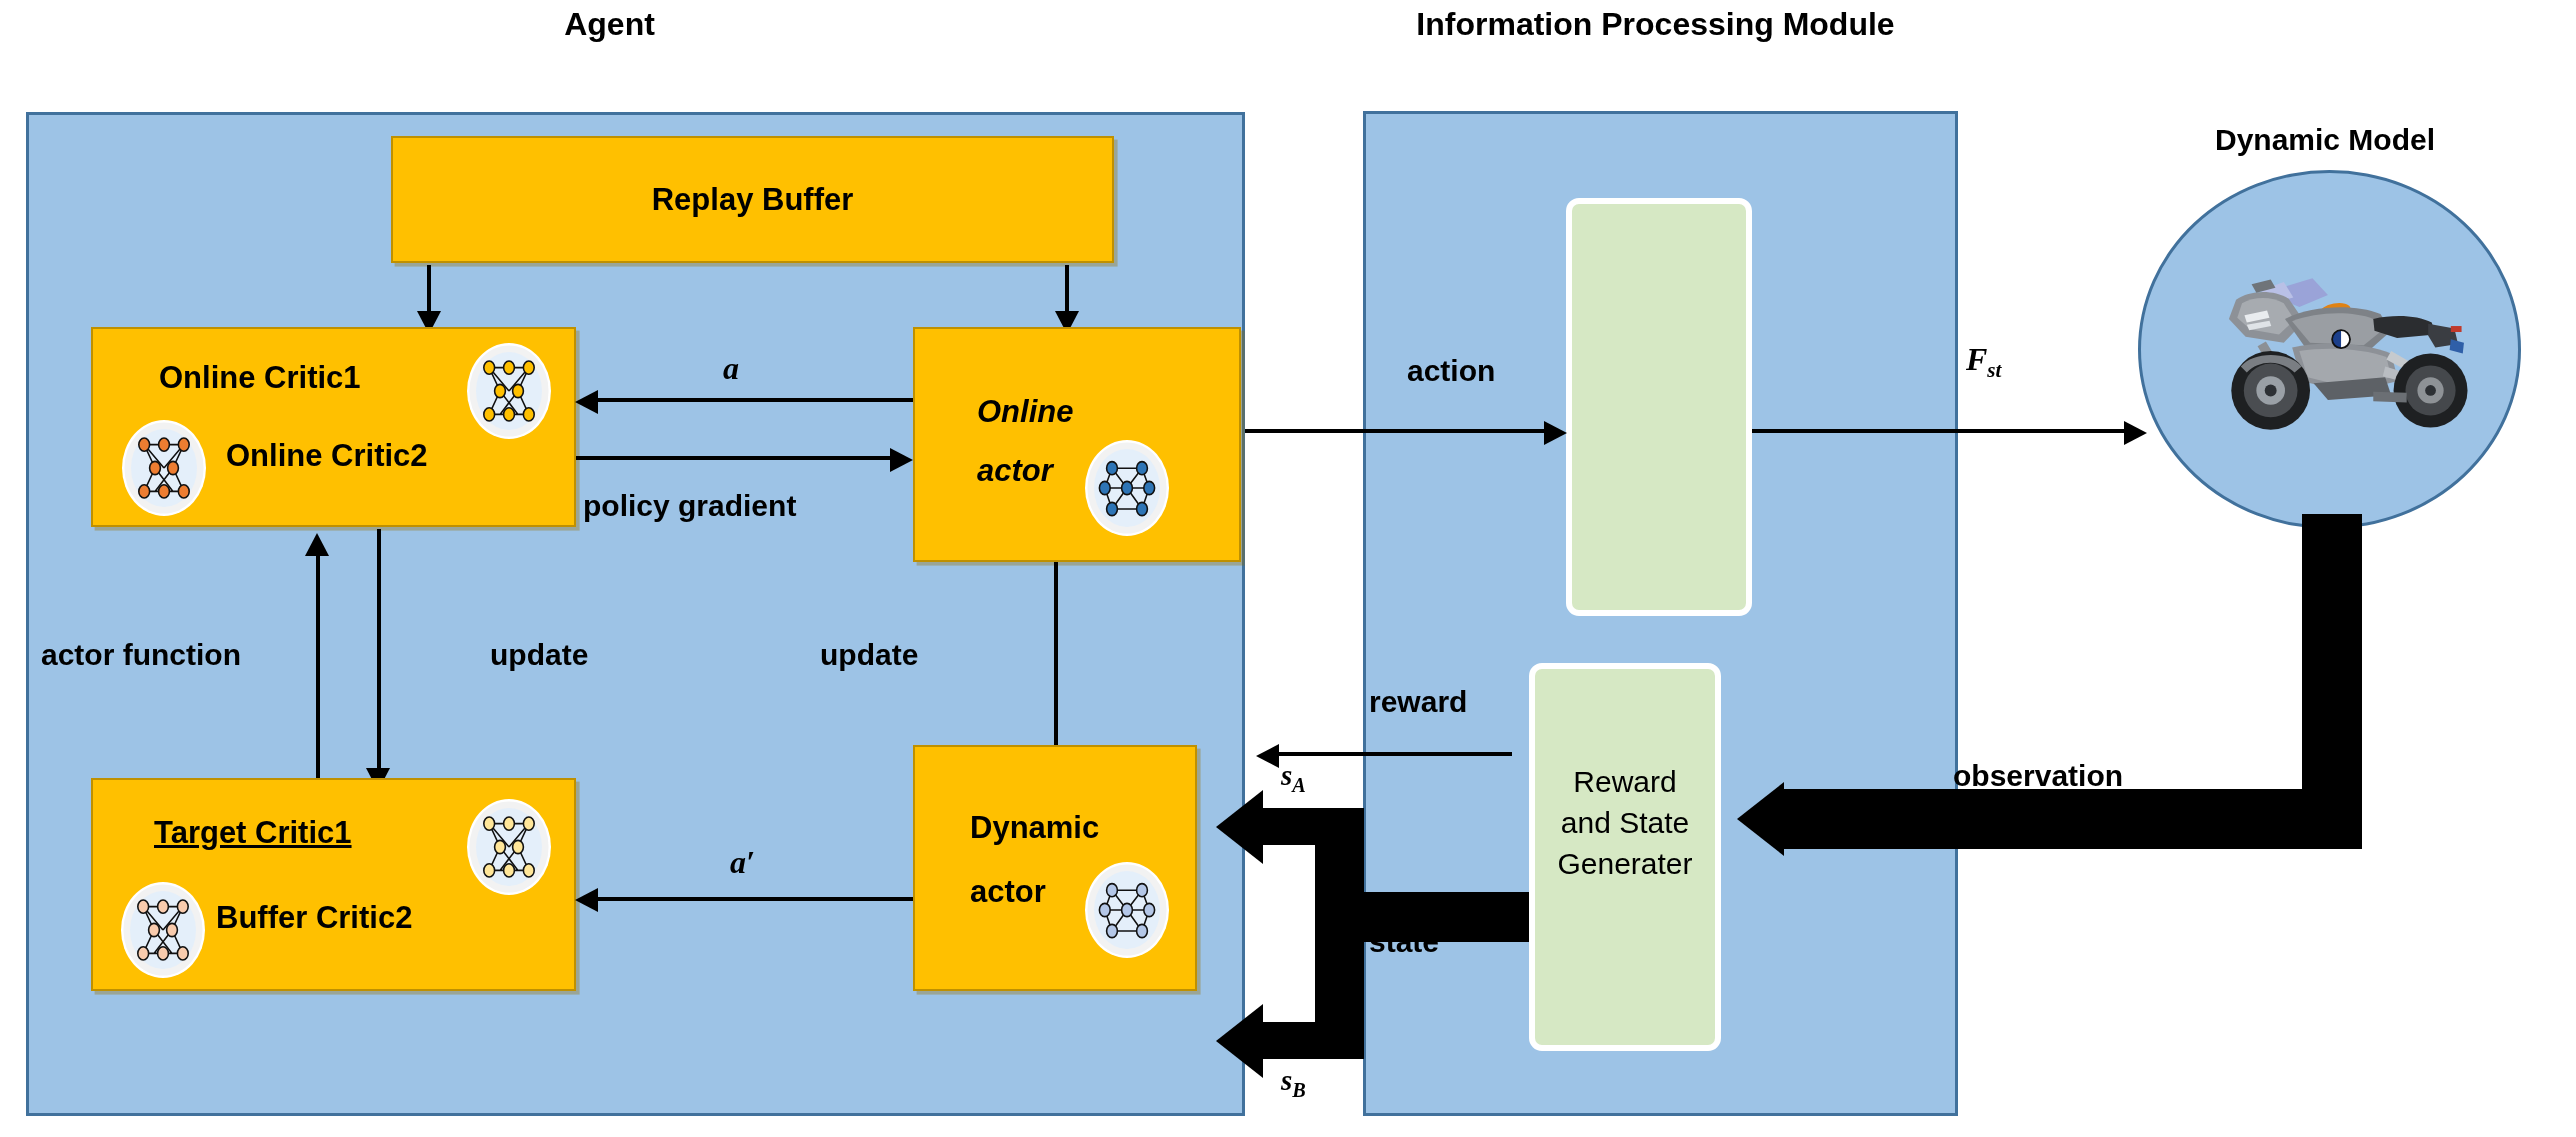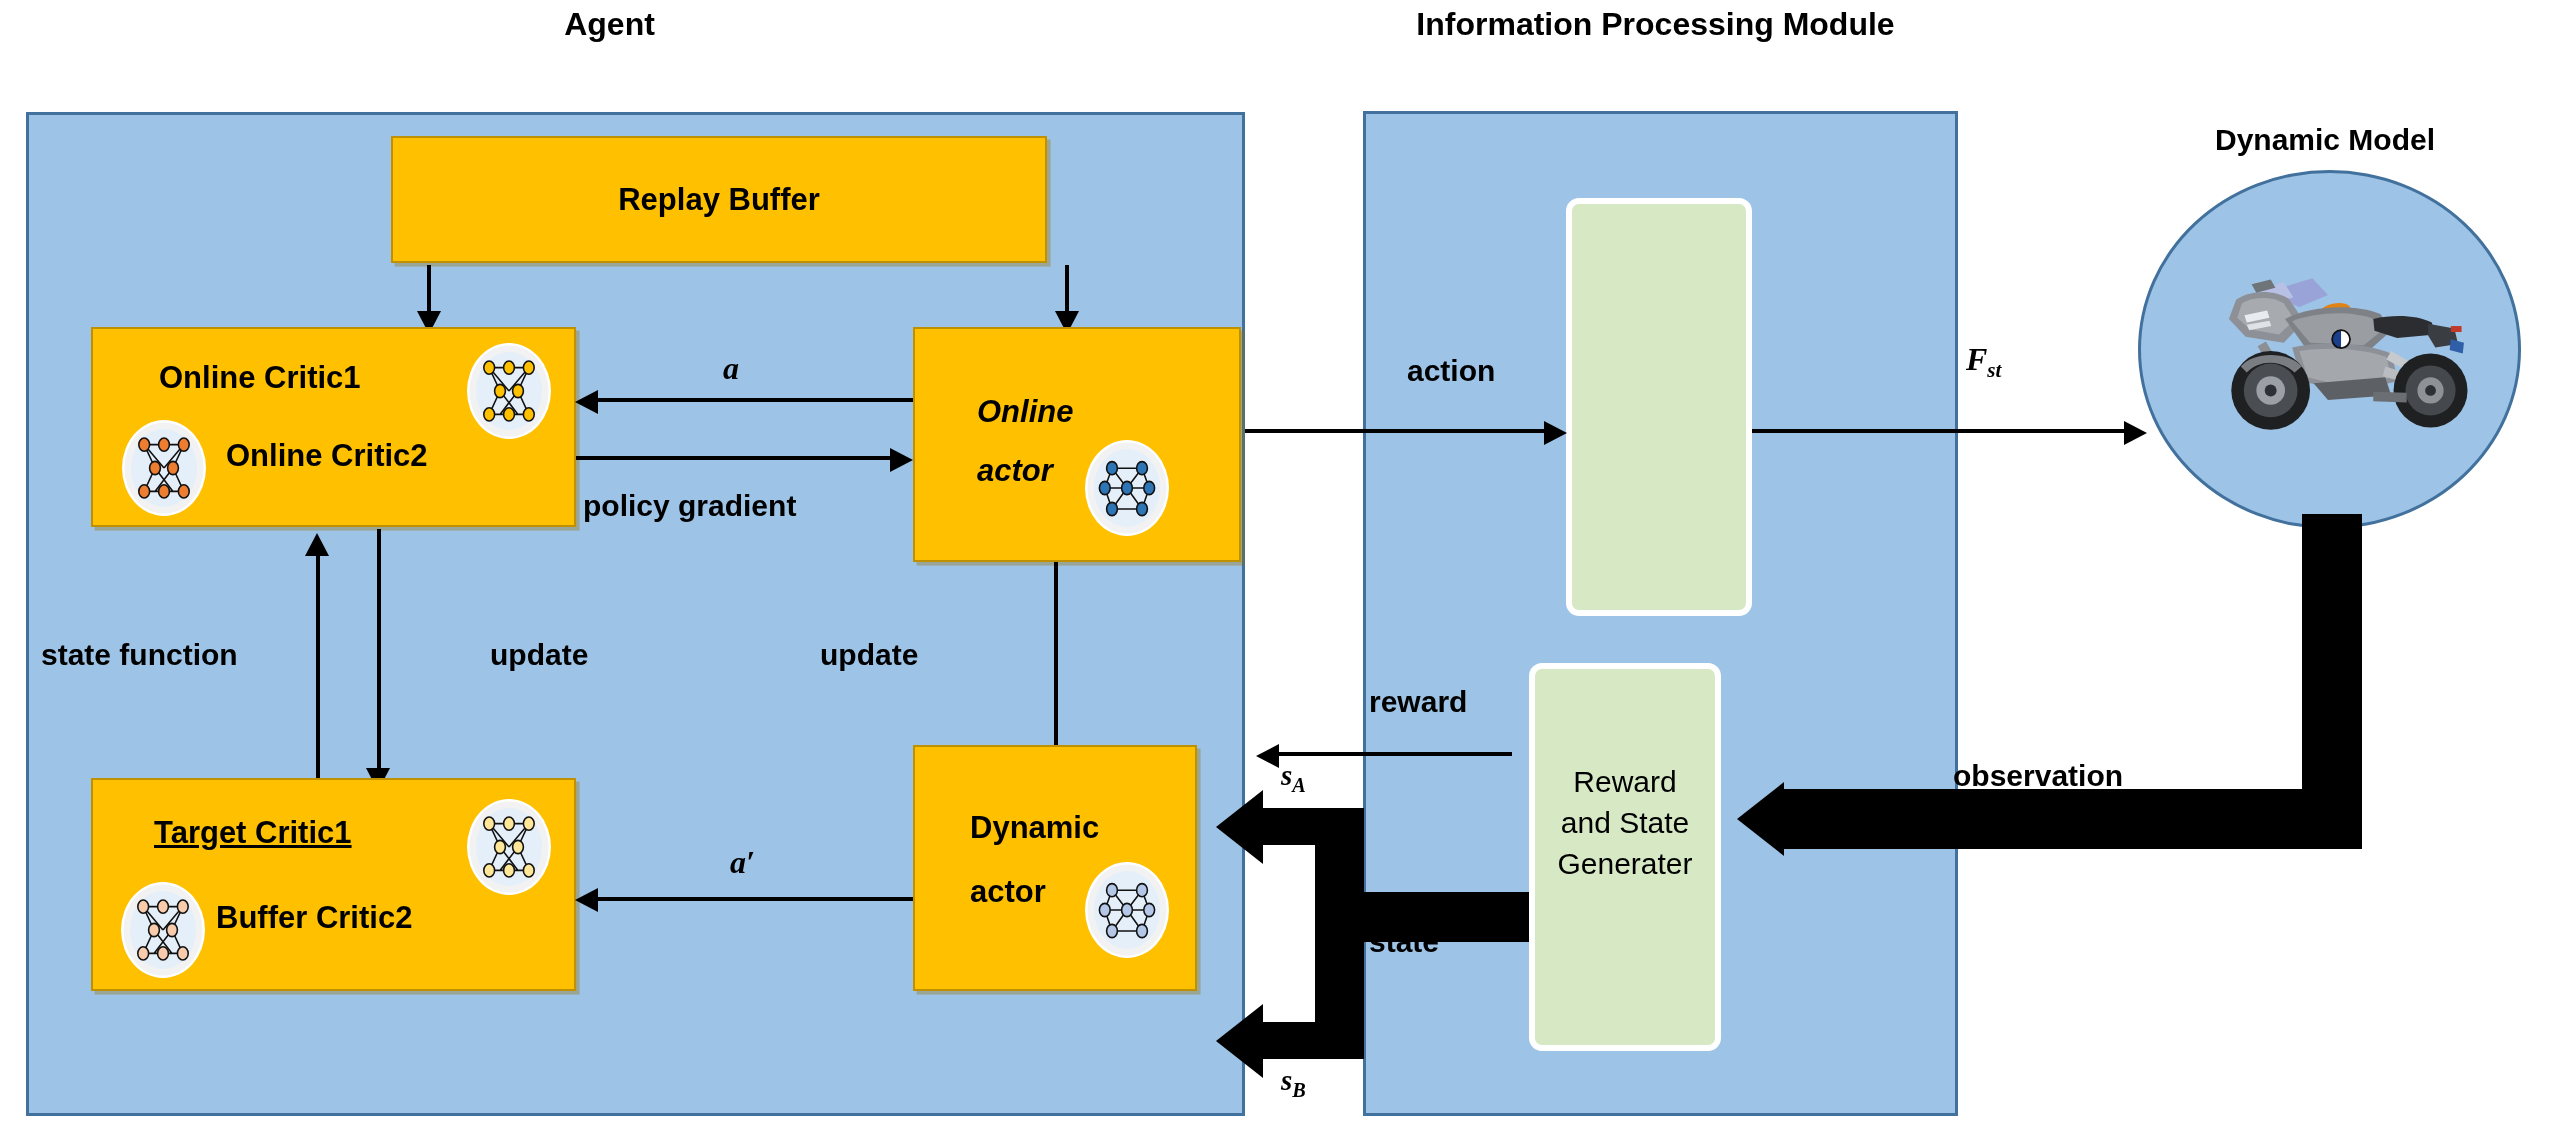--- a/index.html
+++ b/index.html
@@ -110,21 +110,21 @@
         <circle cx="128" cy="212" r="24" fill="#9aa0a6"></circle>
         <circle cx="128" cy="212" r="10" fill="#2d3034"></circle>
 
         <path d="M78 172 C98 146 158 146 180 172 L168 182 C146 160 108 160 88 182 Z" fill="#7a7e83"></path>
 
         <path d="M300 214 L356 216 L356 232 L300 230 Z" fill="#6b6f74"></path>
       </svg>
     </div>
   </div>
 
-  <div class="obox" style="left:391px;top:136px;width:656px;height:127px;">
+  <div class="obox" style="left:391px;top:136px;width:723px;height:127px;">
     <div class="lbl" style="left:0;top:0;width:100%;height:100%;display:flex;align-items:center;justify-content:center;font-size:31px;">Replay Buffer</div>
   </div>
 
   <div class="edge vline" style="left:427px;top:265px;height:69px;"></div>
   <div class="ahead ad" style="left:417px;top:311px;"></div>
 
   <div class="edge vline" style="left:1065px;top:265px;height:69px;"></div>
   <div class="ahead ad" style="left:1055px;top:311px;"></div>
 
   <div class="obox" style="left:91px;top:327px;width:485px;height:200px;">
@@ -198,21 +198,21 @@
   <div class="elbl ital" style="left:723px;top:350px;font-size:32px;">a</div>
   <div class="edge hline" style="left:598px;top:398px;width:315px;"></div>
   <div class="ahead al" style="left:575px;top:390px;"></div>
 
   <div class="edge hline" style="left:576px;top:456px;width:314px;"></div>
   <div class="ahead ar" style="left:890px;top:448px;"></div>
   <div class="elbl" style="left:583px;top:489px;font-size:30px;font-weight:bold;">policy gradient</div>
 
   <div class="edge vline" style="left:316px;top:556px;height:239px;"></div>
   <div class="ahead au" style="left:305px;top:533px;"></div>
-  <div class="elbl" style="left:41px;top:638px;font-size:30px;font-weight:bold;">state function</div>
+  <div class="elbl" style="left:41px;top:638px;font-size:30px;font-weight:bold;">actor function</div>
 
   <div class="edge vline" style="left:377px;top:529px;height:239px;"></div>
   <div class="ahead ad" style="left:366px;top:768px;"></div>
   <div class="elbl" style="left:490px;top:638px;font-size:30px;font-weight:bold;">update</div>
 
   <div class="edge vline" style="left:1054px;top:562px;height:191px;"></div>
   <div class="ahead ad" style="left:1044px;top:746px;"></div>
   <div class="elbl" style="left:820px;top:638px;font-size:30px;font-weight:bold;">update</div>
 
   <div class="obox" style="left:91px;top:778px;width:485px;height:213px;">

